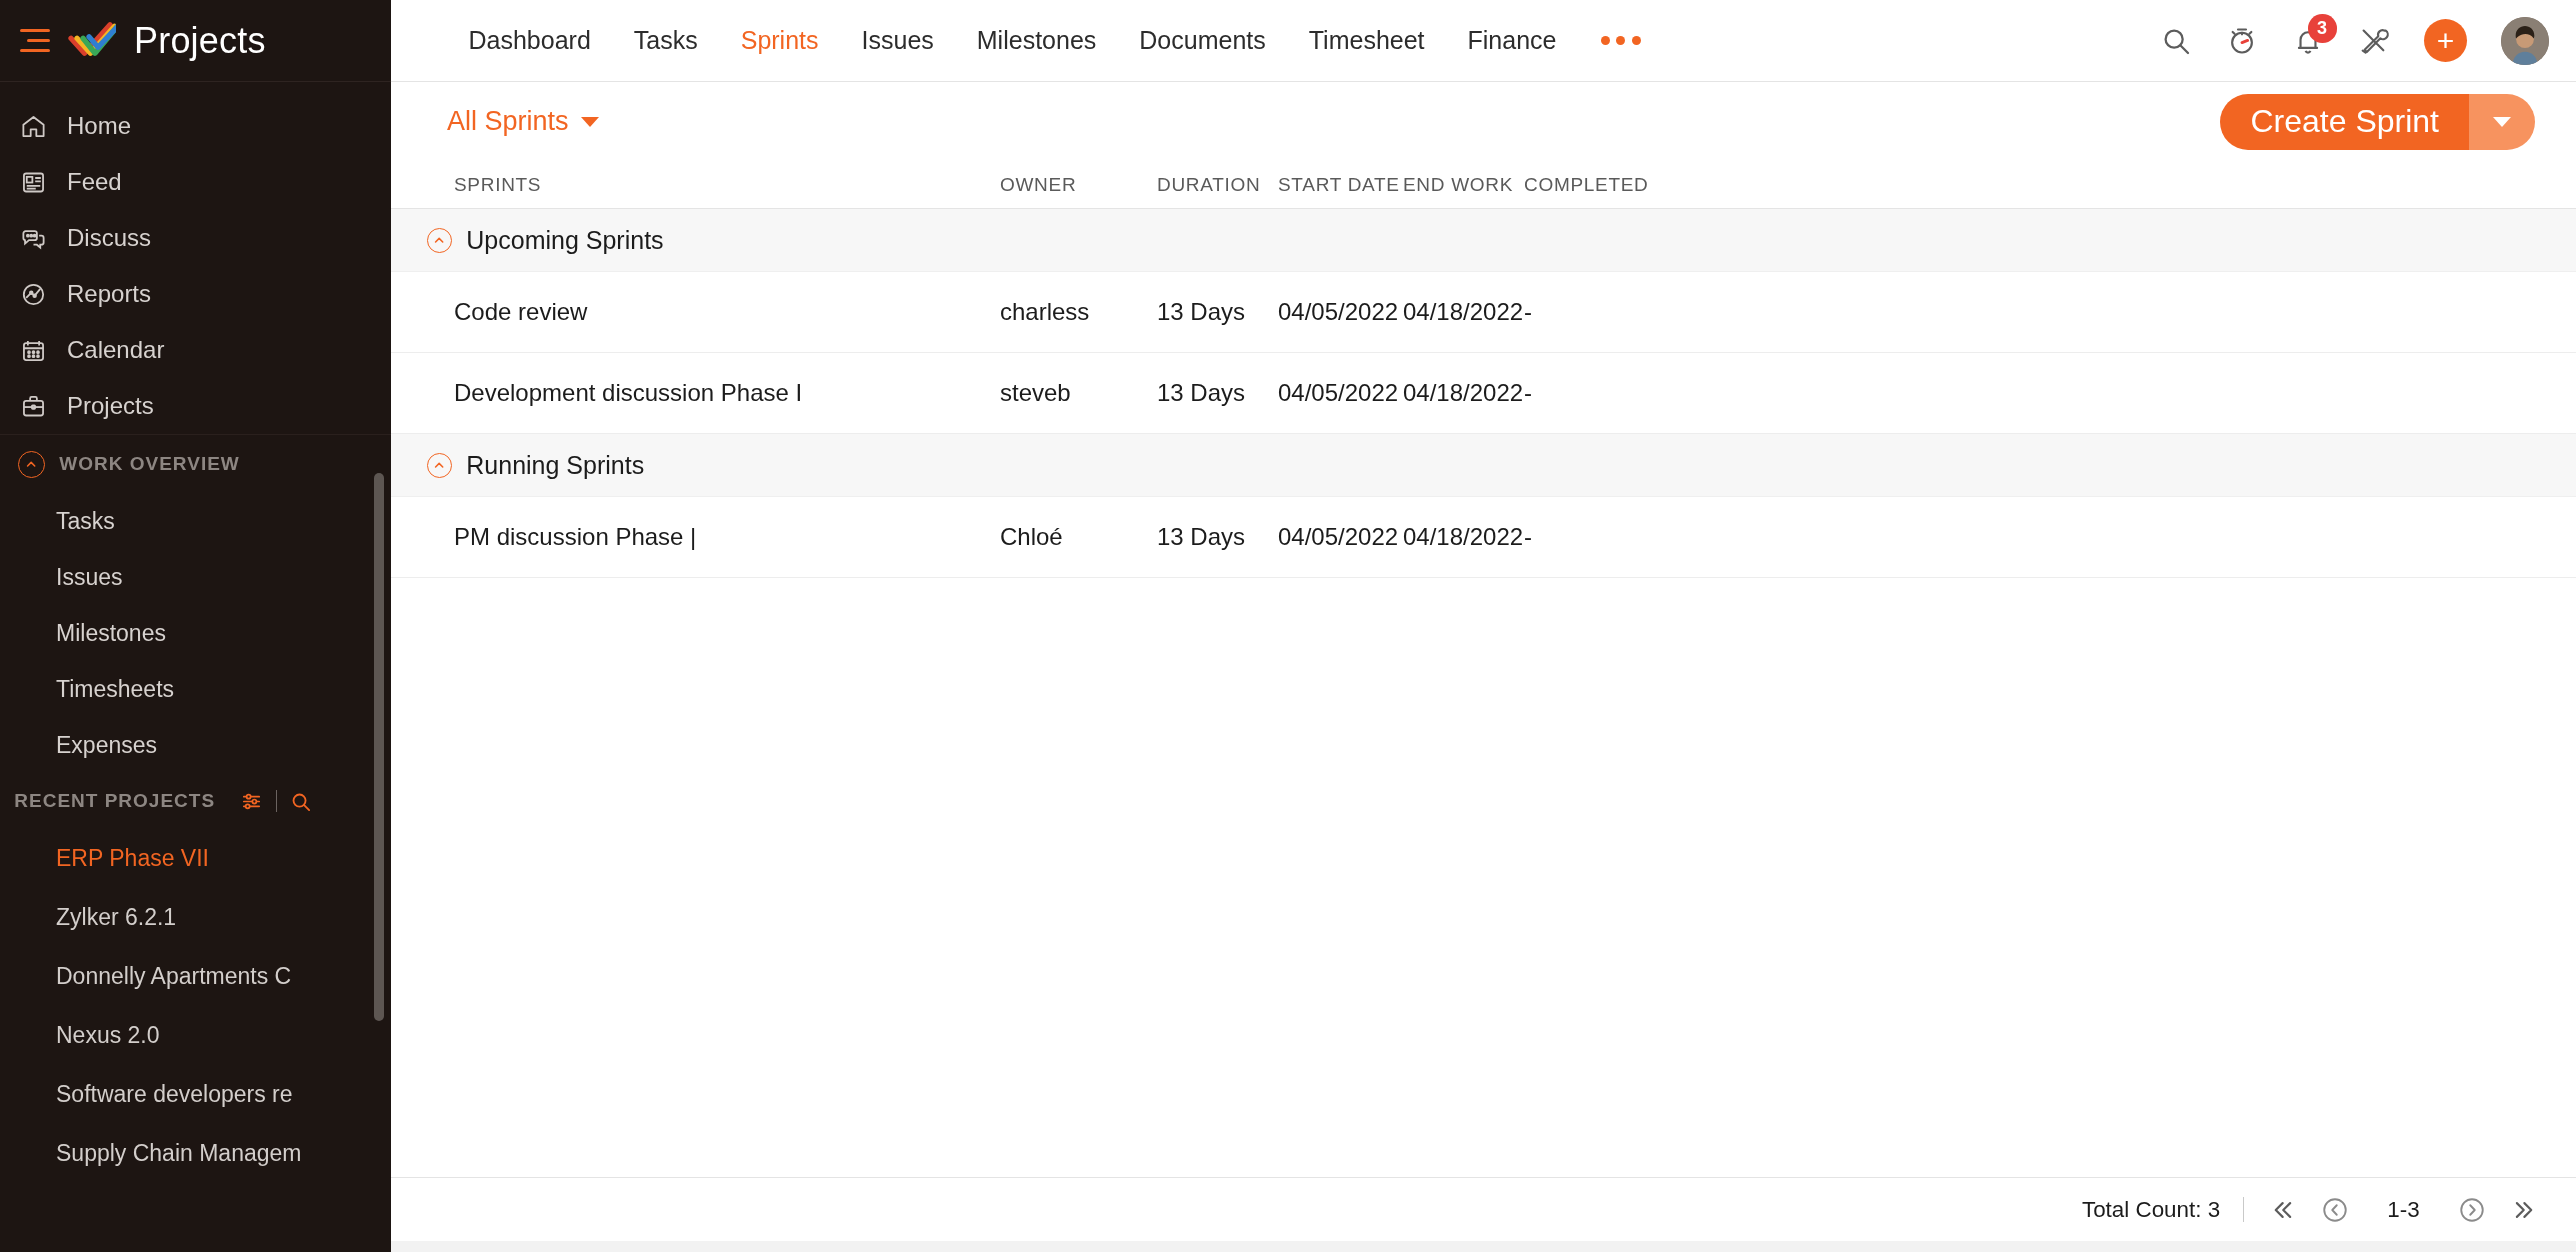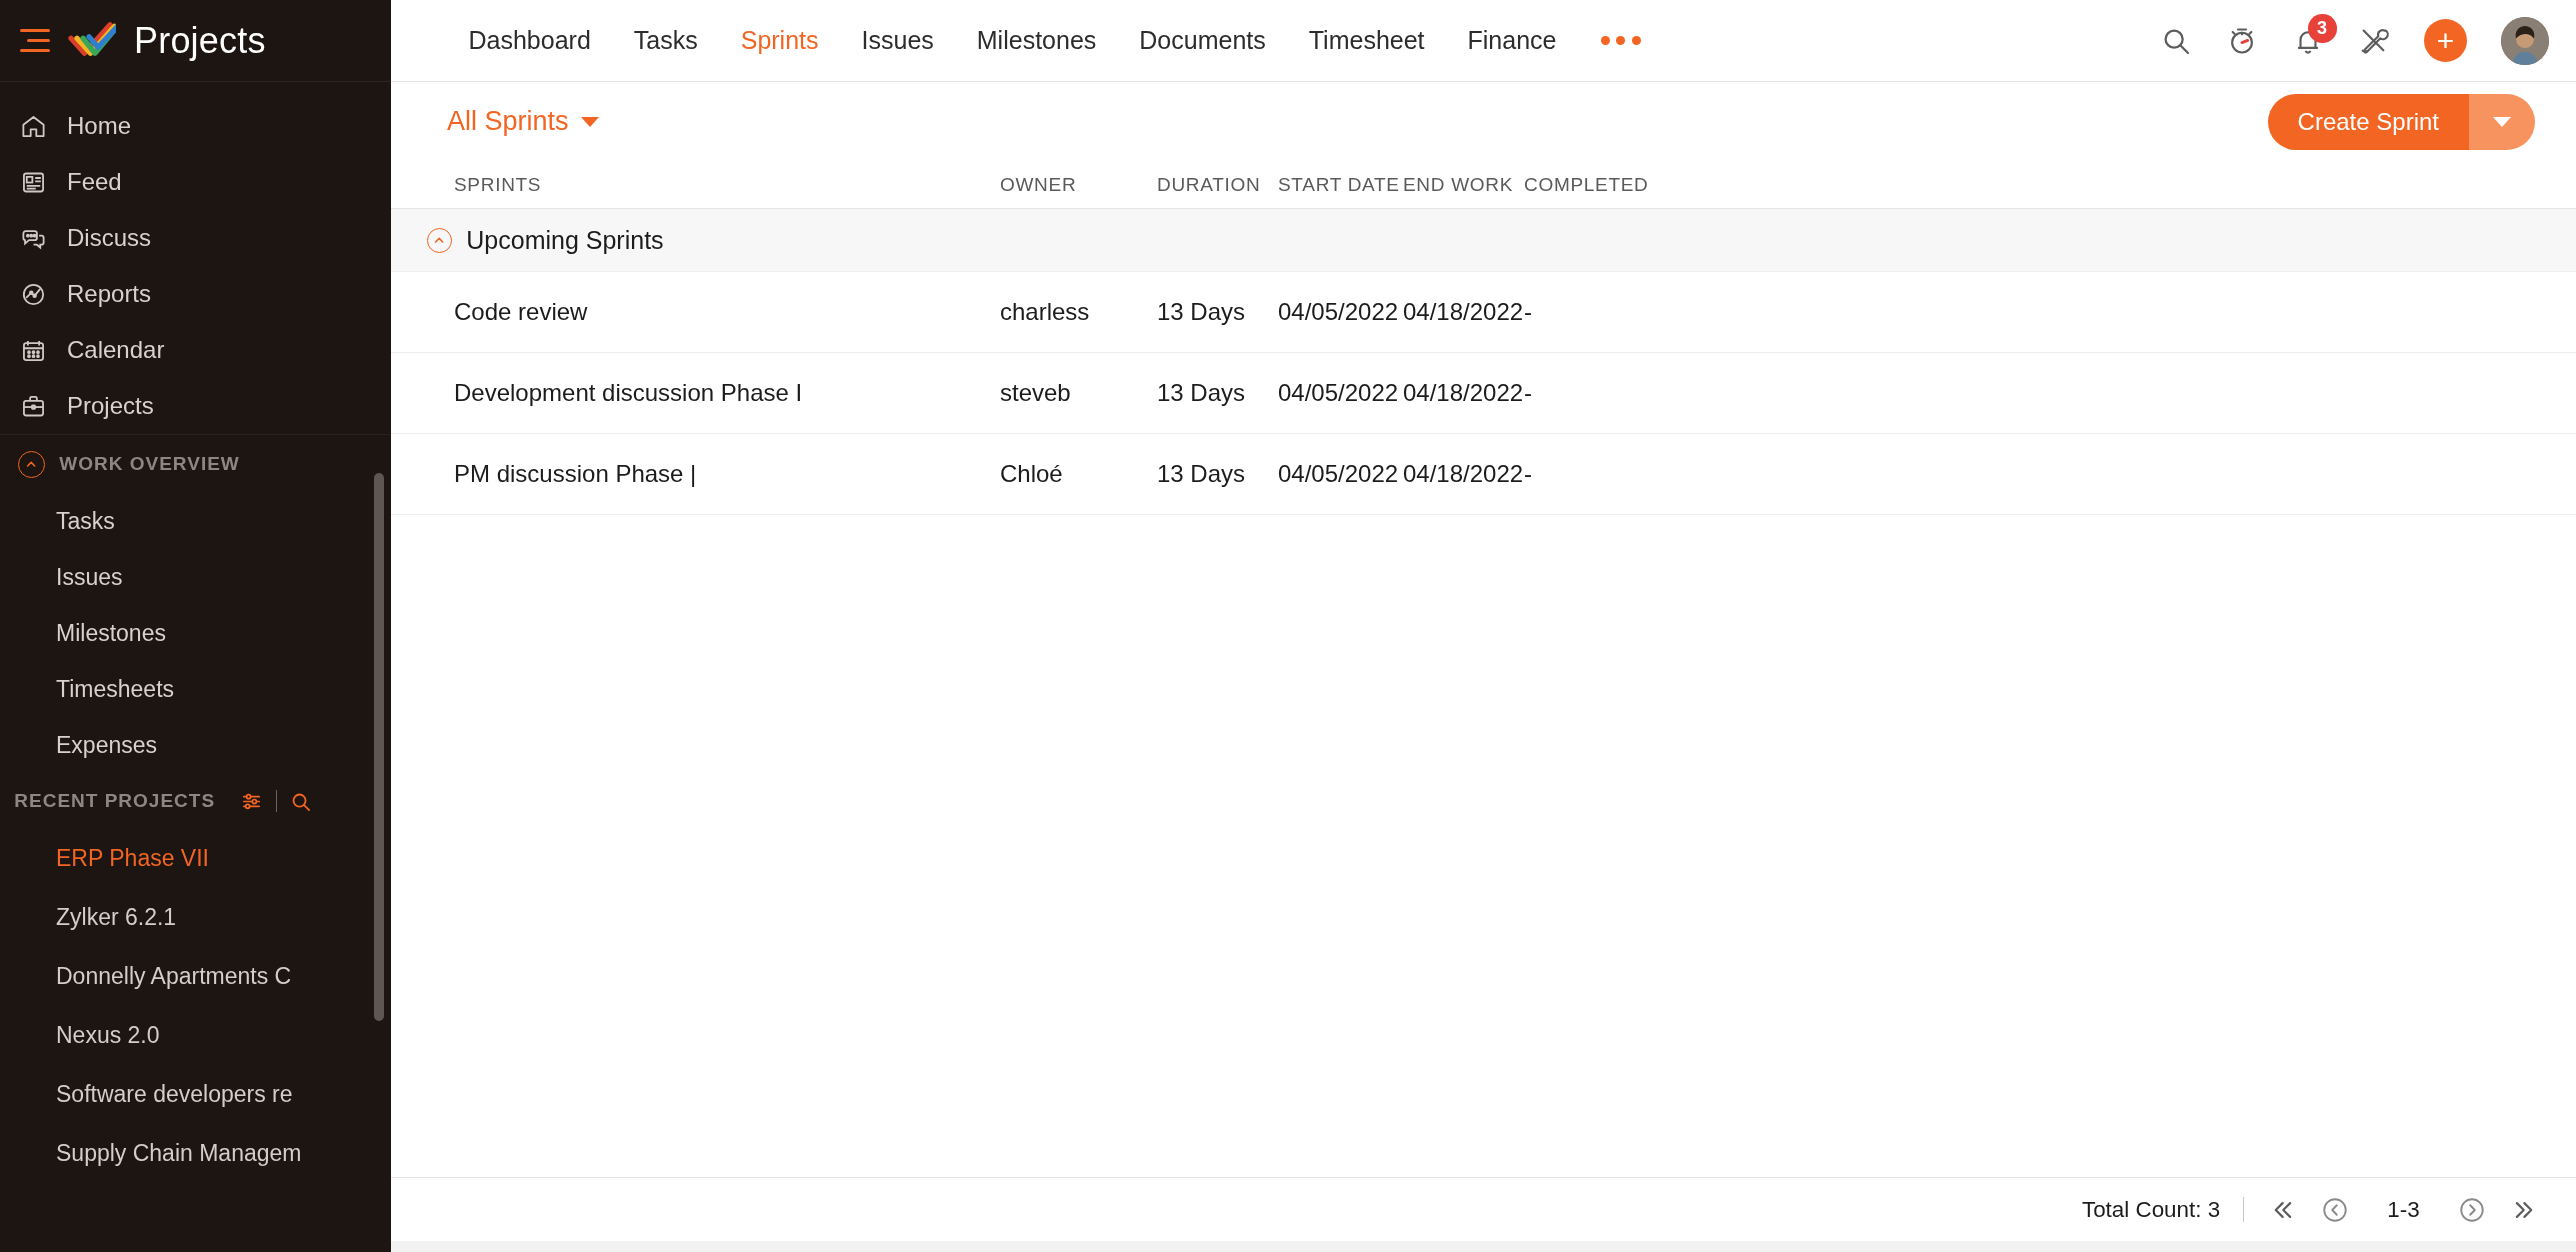--- a/index.html
+++ b/index.html
@@ -119,21 +119,21 @@
   .all-sprints {
     color: #f26522; font-size: 27px; display: flex;
     align-items: center; gap: 12.5px; cursor: pointer; text-align: right;
   }
   .caret-d {
     width: 0; height: 0; border-left: 9px solid transparent;
     border-right: 9px solid transparent; border-top: 10.7px solid #f26522;
   }
   .create-wrap { margin-left: auto; display: flex; height: 56px; border-radius: 28px; overflow: hidden; }
   .create-main {
-    background: #f26522; color: #fff; font-size: 24px;
+    background: #f26522; color: #fff; font-size: 32px;
     display: flex; align-items: center; padding: 0 30px; cursor: pointer;
   }
   .create-drop {
     background: #f7935f; width: 66px; display: flex;
     align-items: center; justify-content: center; cursor: pointer;
   }
   .caret-w { width: 0; height: 0; border-left: 9px solid transparent;
              border-right: 9px solid transparent; border-top: 10.7px solid #ffffff; }
 
   
@@ -422,20 +422,28 @@
 
         <div class="trow">
           <span class="c-sprint">Development discussion Phase I</span>
           <span class="c-owner">steveb</span>
           <span class="c-dur">13 Days</span>
           <span class="c-start">04/05/2022</span>
           <span class="c-end">04/18/2022</span>
           <span class="c-comp">-</span>
         </div>
 
+        <div class="tgroup">
+          <span class="circ-chev">
+            <svg viewBox="0 0 24 24" fill="none" stroke="#f26522" stroke-width="2.6">
+                <path d="M6 15l6-6 6 6" stroke-linecap="round" stroke-linejoin="round"></path>
+              </svg>
+          </span>
+          <span>Running Sprints</span>
+        </div>
 
         <div class="trow">
           <span class="c-sprint">PM discussion Phase |</span>
           <span class="c-owner">Chloé</span>
           <span class="c-dur">13 Days</span>
           <span class="c-start">04/05/2022</span>
           <span class="c-end">04/18/2022</span>
           <span class="c-comp">-</span>
         </div>
 

